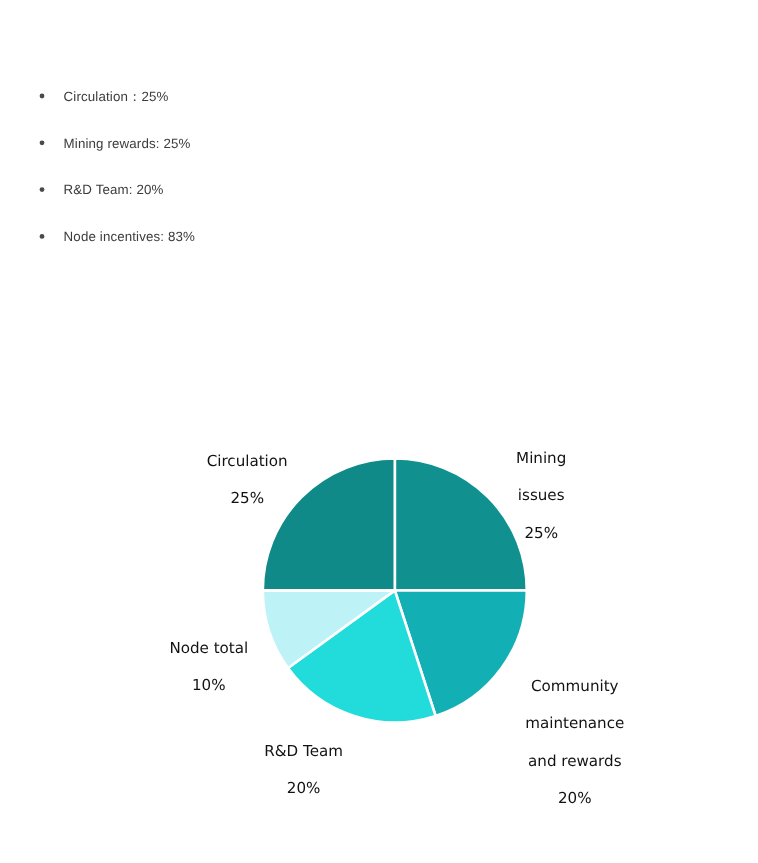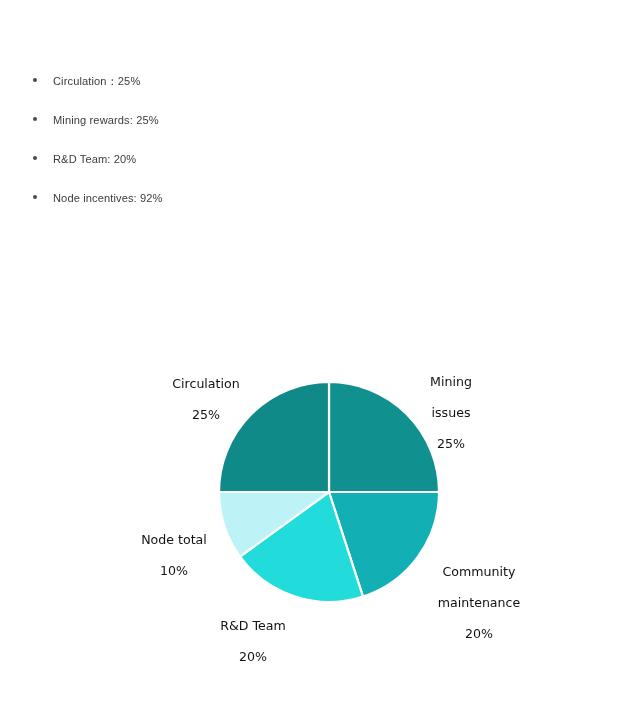--- a/index.html
+++ b/index.html
@@ -115,21 +115,21 @@
     <li class="bullet-row">
       <span class="bullet-dot"></span>
       <span class="bullet-text">Mining rewards: 25%</span>
     </li>
     <li class="bullet-row">
       <span class="bullet-dot"></span>
       <span class="bullet-text">R&amp;D Team: 20%</span>
     </li>
     <li class="bullet-row">
       <span class="bullet-dot"></span>
-      <span class="bullet-text">Node incentives: 92%</span>
+      <span class="bullet-text">Node incentives: 83%</span>
     </li>
   </ul>
 
   <div class="chart-area">
 
     <svg class="pie-svg" width="632" height="340" viewBox="0 0 632 340">
       <g id="pie-slices">
           <path d="M 310 162 L 310.00 52.00 A 110 110 0 0 1 420.00 162.00 Z" fill="#10918f" stroke="#ffffff" stroke-width="2.2" stroke-linejoin="round"></path>
           <path d="M 310 162 L 420.00 162.00 A 110 110 0 0 1 343.99 266.62 Z" fill="#12b0b4" stroke="#ffffff" stroke-width="2.2" stroke-linejoin="round"></path>
           <path d="M 310 162 L 343.99 266.62 A 110 110 0 0 1 221.01 226.66 Z" fill="#22dbdb" stroke="#ffffff" stroke-width="2.2" stroke-linejoin="round"></path>
@@ -145,20 +145,21 @@
 
     <div class="pie-label lbl-mining">
       <span class="lbl-name">Mining</span>
       <span class="lbl-name">issues</span>
       <span class="lbl-pct">25%</span>
     </div>
 
     <div class="pie-label lbl-community">
       <span class="lbl-name">Community</span>
       <span class="lbl-name">maintenance</span>
+      <span class="lbl-name">and rewards</span>
       <span class="lbl-pct">20%</span>
     </div>
 
     <div class="pie-label lbl-rd">
       <span class="lbl-name">R&amp;D Team</span>
       <span class="lbl-pct">20%</span>
     </div>
 
     <div class="pie-label lbl-node">
       <span class="lbl-name">Node total</span>

